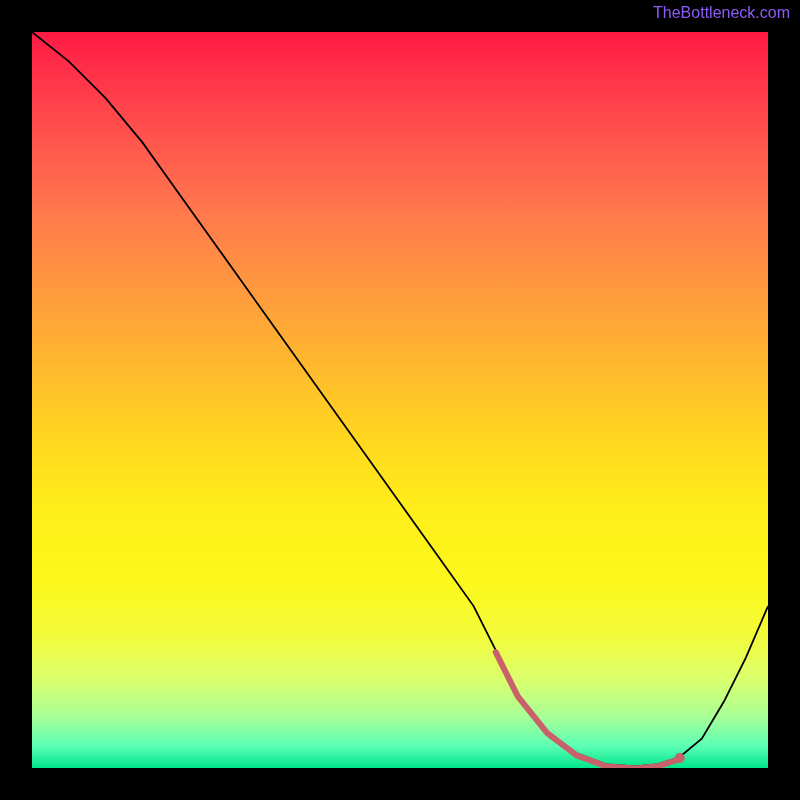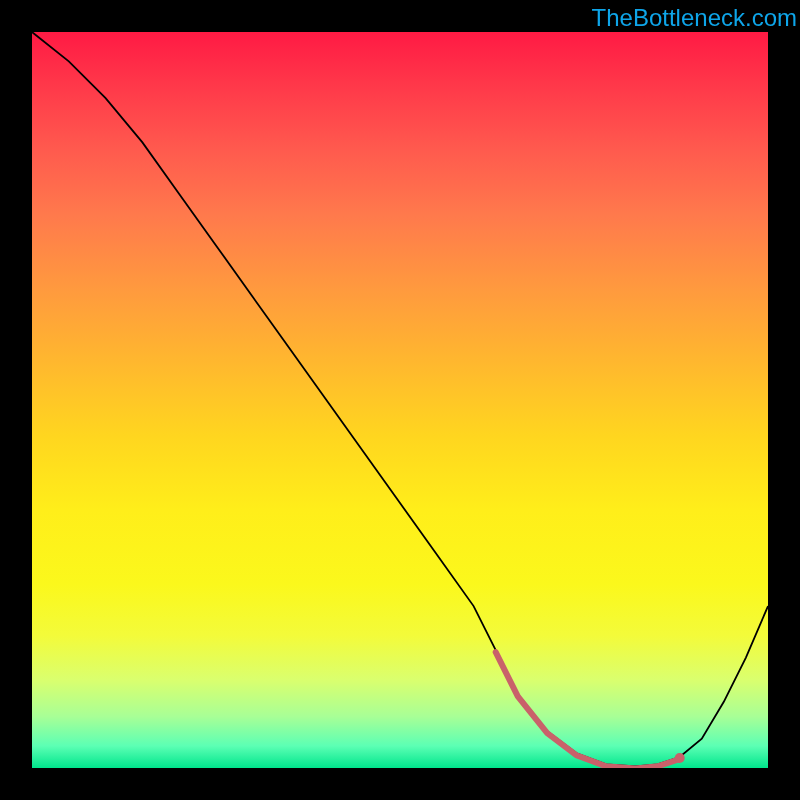--- a/index.html
+++ b/index.html
@@ -6,23 +6,23 @@
   body {
     width: 800px;
     height: 800px;
     background: #000;
     position: relative;
     font-family: Arial, sans-serif;
   }
   .watermark {
     position: absolute;
     top: 4px;
-    right: 3px;
-    color: #0ea5e9;
-    font-size: 24px;
+    right: 10px;
+    color: #8b5cf6;
+    font-size: 16px;
     font-weight: normal;
     z-index: 10;
   }
   .plot-area {
     position: absolute;
     left: 32px;
     top: 32px;
     width: 736px;
     height: 736px;
     overflow: hidden;

